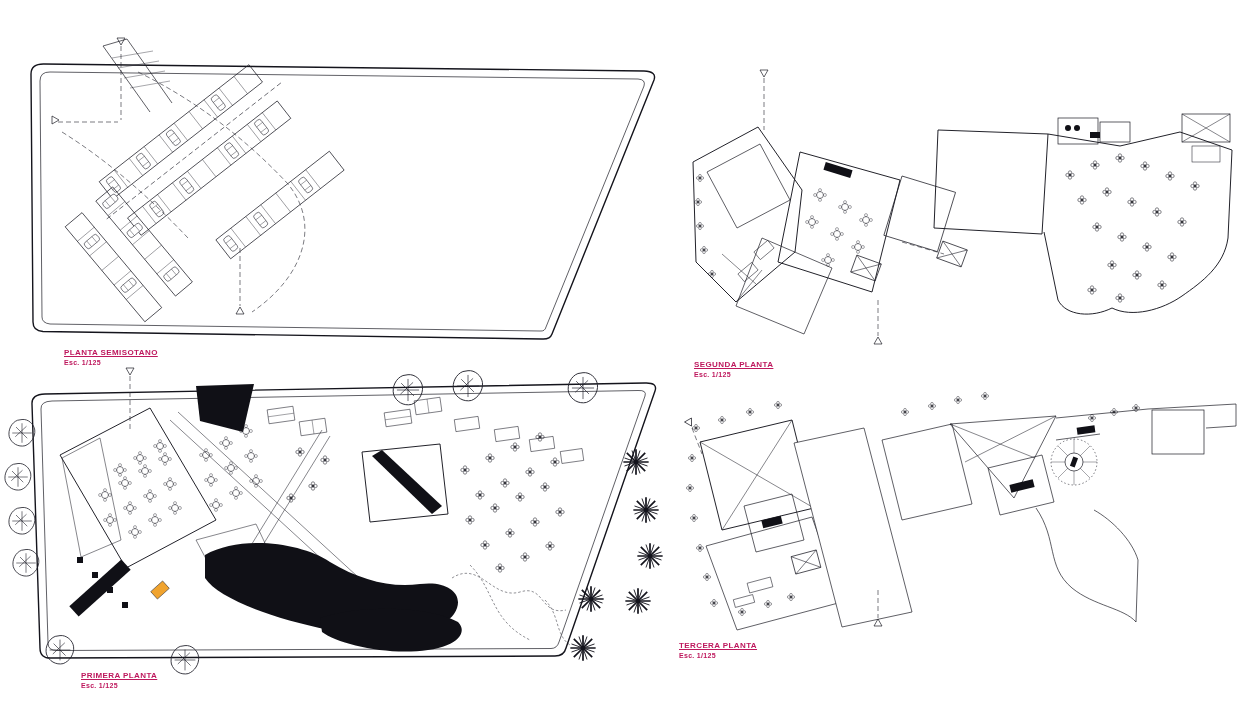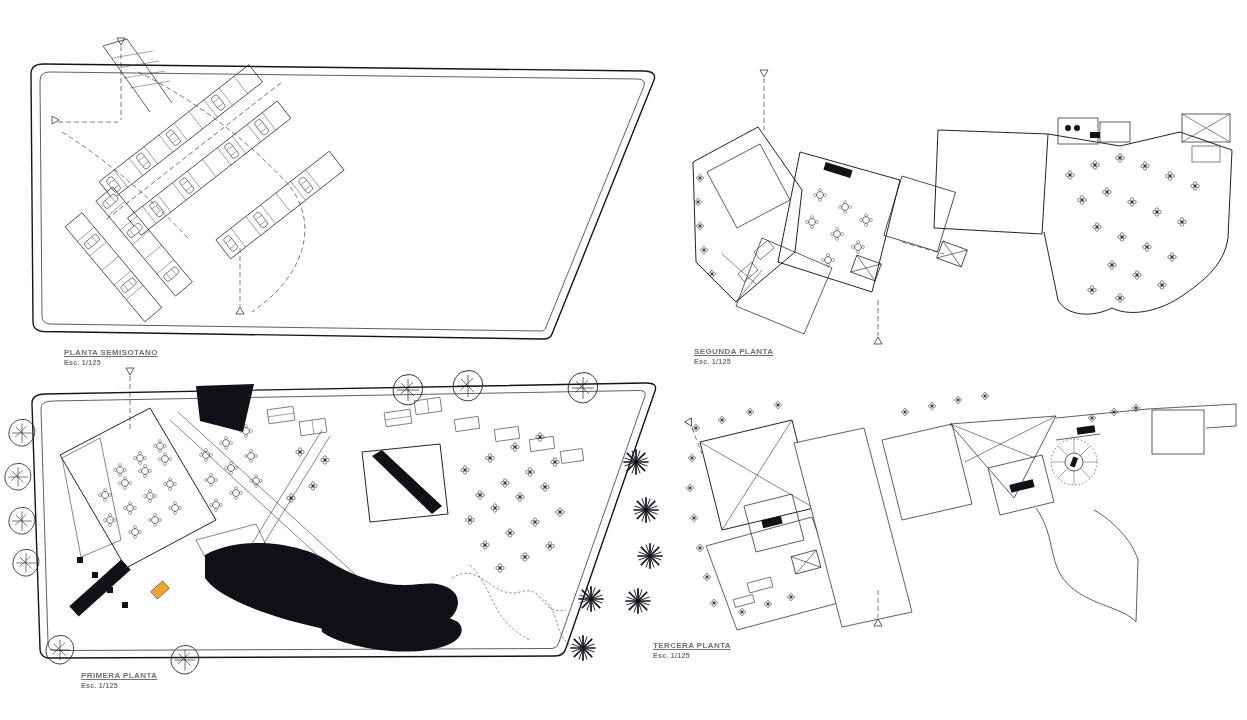--- a/index.html
+++ b/index.html
@@ -15,21 +15,21 @@
   .w06{stroke:#1b1b24;stroke-width:.7;fill:none}
   .w07{stroke:#16161f;stroke-width:.95;fill:none}
   .w12{stroke:#14141c;stroke-width:1.4;fill:none}
   .dash{stroke:#22222c;stroke-width:.6;fill:none;stroke-dasharray:5 3}
   .dashf{stroke:#22222c;stroke-width:.5;fill:none;stroke-dasharray:2.5 2}
   .dot{stroke:#22222c;stroke-width:.6;fill:none;stroke-dasharray:1.5 2.2}
   .dark{fill:#101016;stroke:none}
   .carBody{fill:#ffffff;stroke:#22222c;stroke-width:.55}
   .whiteF{fill:#ffffff}
 
-  .plan-label{position:absolute;color:#737373;line-height:1.25;white-space:nowrap}
+  .plan-label{position:absolute;color:#be185d;line-height:1.25;white-space:nowrap}
   .plan-title{font-size:8px;font-weight:bold;letter-spacing:.4px;text-decoration:underline}
   .plan-scale{font-size:7px;font-weight:bold;letter-spacing:.3px;margin-top:1px}
 </style>
 </head>
 <body>
 
 <svg class="canvas" width="1247" height="720" viewBox="0 0 1247 720">
   <defs>
     <pattern id="pGrid" width="4.2" height="4.2" patternUnits="userSpaceOnUse">
       <path d="M4.2 0H0V4.2" fill="none" stroke="#26262f" stroke-width=".6"></path>
@@ -477,26 +477,26 @@
       <path class="dash" d="M878,590 V618"></path>
     </g>
   </g>
 </svg>
 
 <div class="plan-label" style="left:64px;top:348px">
   <div class="plan-title">PLANTA SEMISOTANO</div>
   <div class="plan-scale">Esc. 1/125</div>
 </div>
 
-<div class="plan-label" style="left:694px;top:347px">
+<div class="plan-label" style="left:694px;top:360px">
   <div class="plan-title">SEGUNDA PLANTA</div>
   <div class="plan-scale">Esc. 1/125</div>
 </div>
 
 <div class="plan-label" style="left:81px;top:671px">
   <div class="plan-title">PRIMERA PLANTA</div>
   <div class="plan-scale">Esc. 1/125</div>
 </div>
 
-<div class="plan-label" style="left:653px;top:641px">
+<div class="plan-label" style="left:679px;top:641px">
   <div class="plan-title">TERCERA PLANTA</div>
   <div class="plan-scale">Esc. 1/125</div>
 </div>
 
 </body></html>

